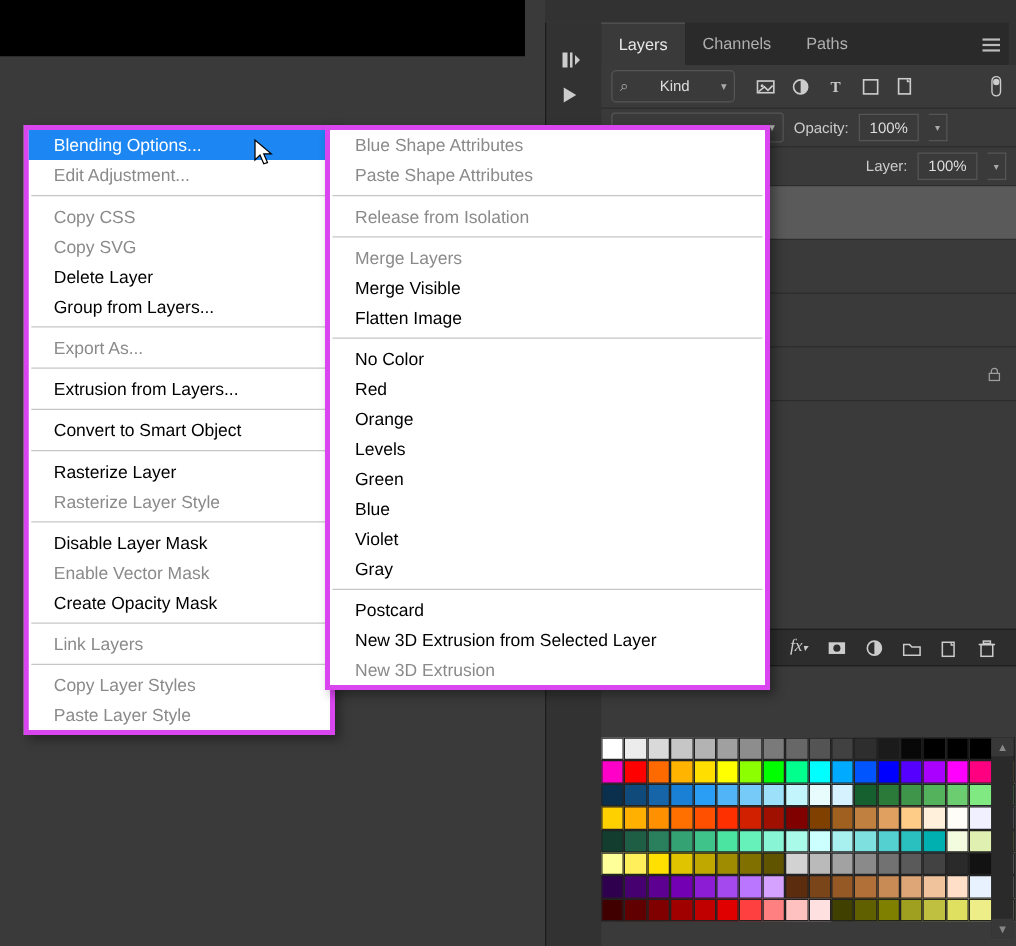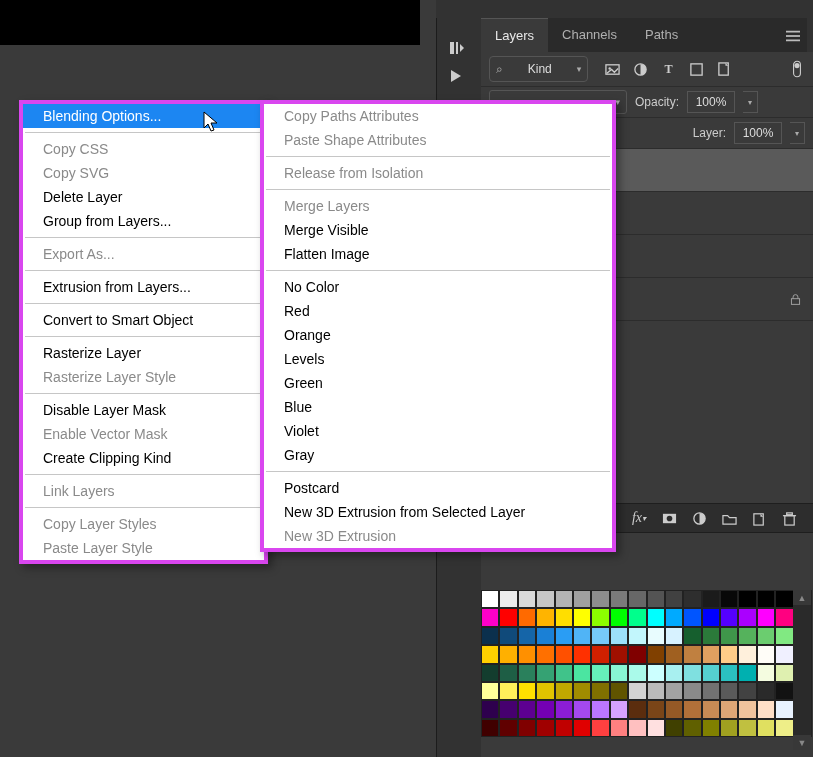--- a/index.html
+++ b/index.html
@@ -521,47 +521,48 @@
     </div>
     <div class="scrollbar">
       <div class="up">▲</div>
       <div style="flex:1"></div>
       <div class="down" style="position:absolute;bottom:0;width:100%">▼</div>
     </div>
   </div>
 
   <div class="ctx ctx-left">
     <div class="mi hl">Blending Options...</div>
+    <div class="mi dis">Edit Adjustment...</div>
     <div class="sep"></div>
     <div class="mi dis">Copy CSS</div>
     <div class="mi dis">Copy SVG</div>
     <div class="mi">Delete Layer</div>
     <div class="mi">Group from Layers...</div>
     <div class="sep"></div>
     <div class="mi dis">Export As...</div>
     <div class="sep"></div>
     <div class="mi">Extrusion from Layers...</div>
     <div class="sep"></div>
     <div class="mi">Convert to Smart Object</div>
     <div class="sep"></div>
     <div class="mi">Rasterize Layer</div>
     <div class="mi dis">Rasterize Layer Style</div>
     <div class="sep"></div>
     <div class="mi">Disable Layer Mask</div>
     <div class="mi dis">Enable Vector Mask</div>
-    <div class="mi">Create Clipping Kind</div>
+    <div class="mi">Create Opacity Mask</div>
     <div class="sep"></div>
     <div class="mi dis">Link Layers</div>
     <div class="sep"></div>
     <div class="mi dis">Copy Layer Styles</div>
     <div class="mi dis">Paste Layer Style</div>
   </div>
 
   <div class="ctx ctx-right">
-    <div class="mi dis">Copy Paths Attributes</div>
+    <div class="mi dis">Blue Shape Attributes</div>
     <div class="mi dis">Paste Shape Attributes</div>
     <div class="sep"></div>
     <div class="mi dis">Release from Isolation</div>
     <div class="sep"></div>
     <div class="mi dis">Merge Layers</div>
     <div class="mi">Merge Visible</div>
     <div class="mi">Flatten Image</div>
     <div class="sep"></div>
     <div class="mi">No Color</div>
     <div class="mi">Red</div>

